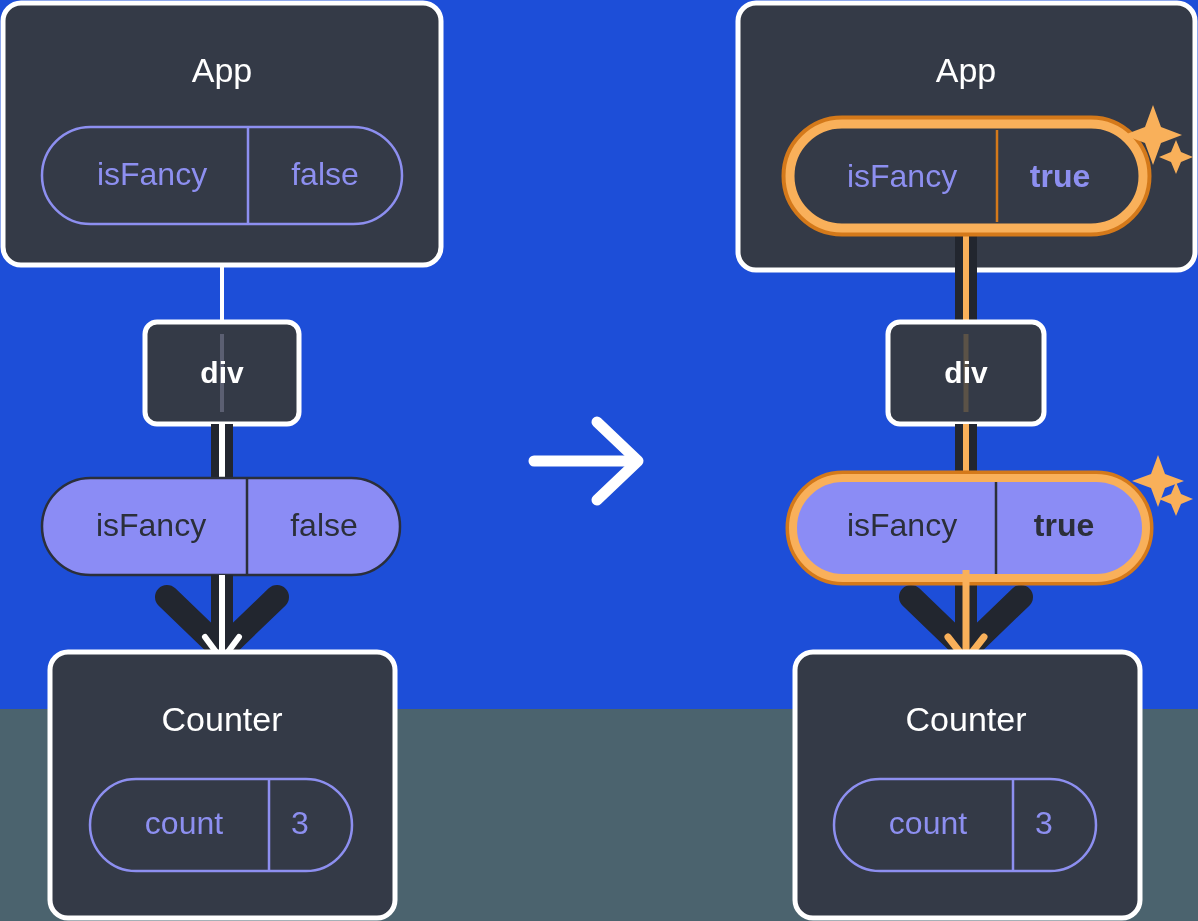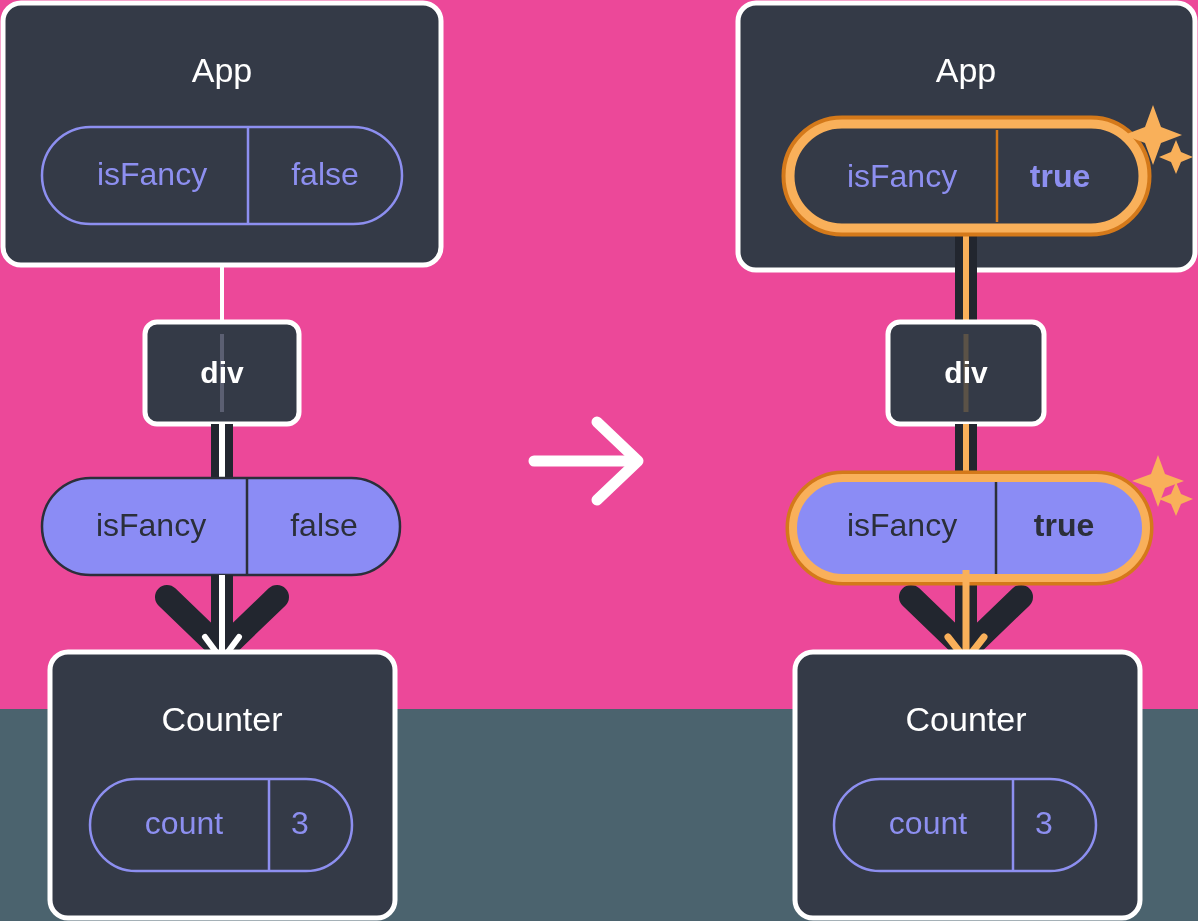--- a/index.html
+++ b/index.html
@@ -10,21 +10,21 @@
   body {
     width: 1198px;
     height: 921px;
     font-family: "Liberation Sans", sans-serif;
     overflow: hidden;
   }
   #stage {
     position: relative;
     width: 1198px;
     height: 709px;
-    background: #ec4899;
+    background: #1d4ed8;
   }
   svg.diagram {
     position: absolute;
     left: 0; top: 0;
     width: 1198px;
     height: 921px;
     display: block;
   }
   
   .t-title {

